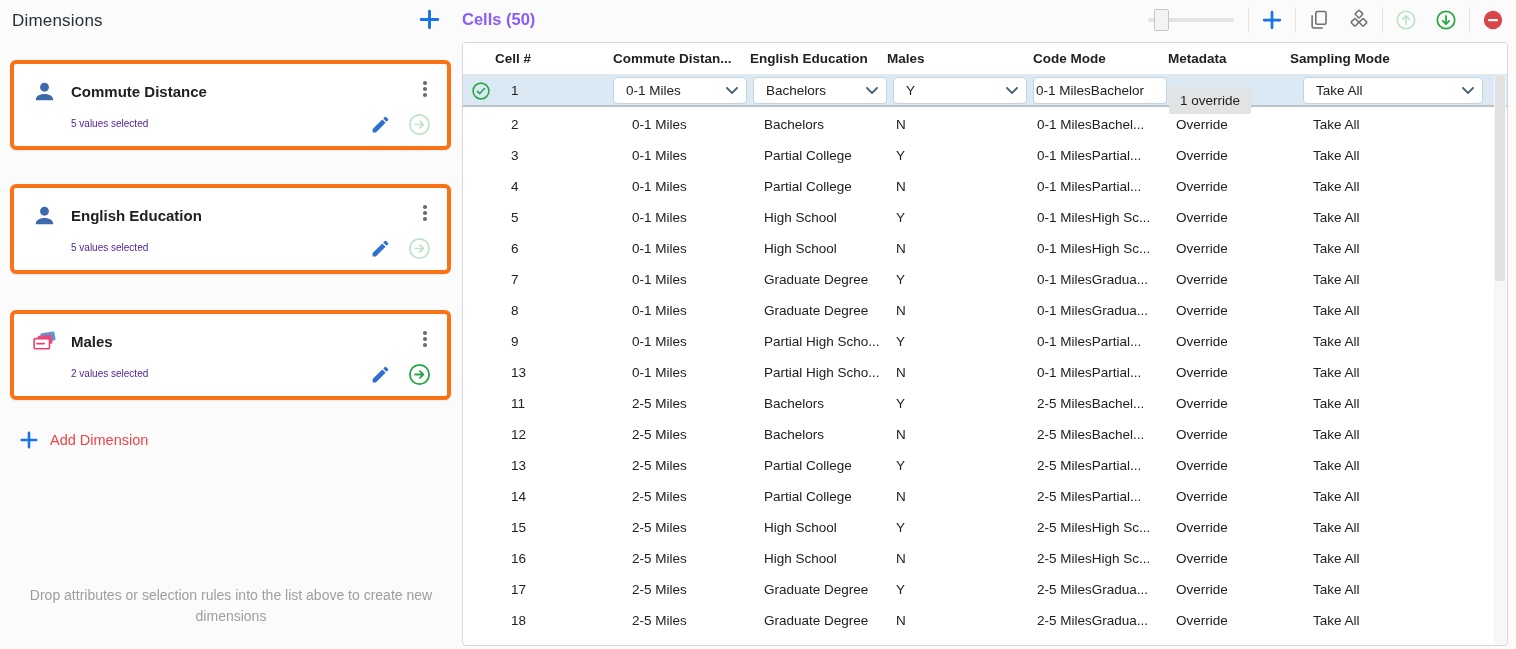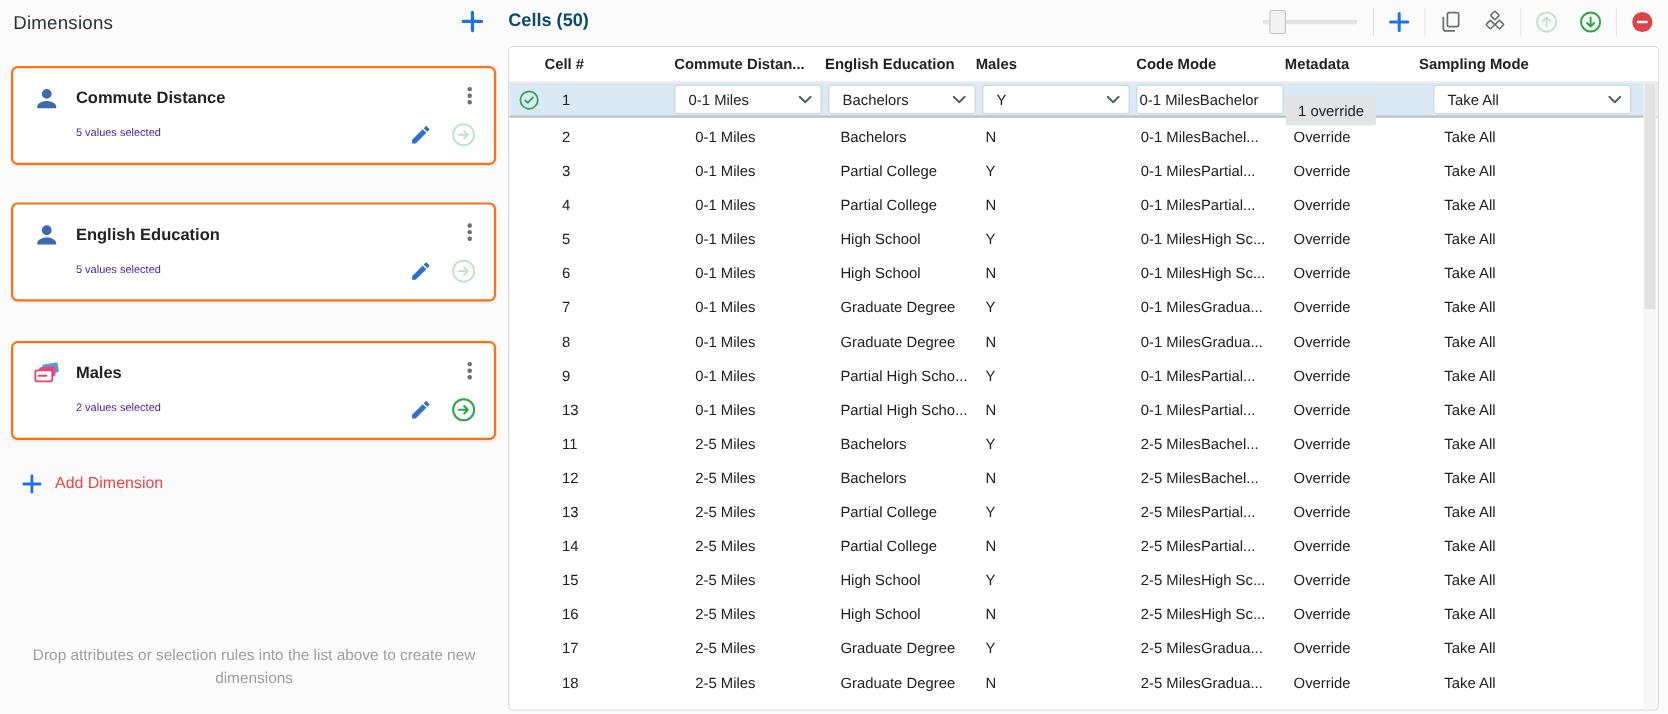--- a/index.html
+++ b/index.html
@@ -8,39 +8,39 @@
     position:relative; overflow:hidden;
     background:#fbfbfb;
     font-family:"Liberation Sans","DejaVu Sans",sans-serif;
     color:#212121;
   }
   
   .lp-title { position:absolute; left:12px; top:11px; font-size:17px; font-weight:400; color:#263238; letter-spacing:.2px;}
   .lp-plus  { position:absolute; left:417px; top:7px; width:25px; height:25px; cursor:pointer;}
   .dim-card {
     position:absolute; left:10px; width:441px; height:90px;
-    background:#fff; border:2px solid #f97316; border-radius:6px;
+    background:#fff; border:4px solid #f97316; border-radius:6px;
     box-shadow:0 1px 2px rgba(0,0,0,.07);
   }
   .dc-icon  { position:absolute; left:18px; top:15px; width:25px; height:25px;}
   .dc-title { position:absolute; left:57px; top:19px; font-size:15px; font-weight:700; color:#212121;}
   .dc-kebab { position:absolute; right:11px; top:12px; width:22px; height:26px; display:flex; flex-direction:column; align-items:center; justify-content:center; gap:2.6px; cursor:pointer;}
   .dc-kebab i { width:3.6px; height:3.6px; border-radius:50%; background:#6e6e6e; }
   .dc-sub   { position:absolute; left:57px; top:54px; font-size:10px; color:#4c1d95;}
   .dc-pencil{ position:absolute; right:56px; top:50px; width:21px; height:21px; cursor:pointer;}
   .dc-go    { position:absolute; right:16px; top:49px; width:23px; height:23px; cursor:pointer;}
   .add-dim  { position:absolute; left:18px; top:429px; display:flex; align-items:center; gap:10px; cursor:pointer;}
   .add-dim svg { width:22px; height:22px; }
   .add-dim span { font-size:14.5px; color:#ef4444; }
   .drop-hint{
     position:absolute; left:12px; top:585px; width:438px;
     text-align:center; font-size:14px; line-height:21px; color:#9e9ea2;
   }
   
-  .cells-title { position:absolute; left:462px; top:10px; font-size:16.5px; font-weight:700; color:#0c4a6e;}
+  .cells-title { position:absolute; left:462px; top:10px; font-size:16.5px; font-weight:700; color:#8b5cf6;}
   .toolbar { position:absolute; top:5px; right:12px; height:30px; display:flex; align-items:center; }
   .tb-div  { width:1px; height:26px; background:#e4e4e4; margin:0 12px; }
   .tb-ic   { width:22px; height:22px; display:block; cursor:pointer; }
   .tb-gap  { width:18px; }
   .slider  { position:relative; width:86px; height:24px; margin-right:2px; }
   .slider .track { position:absolute; left:0; top:10px; width:86px; height:4px; background:#e3e3e3; border-radius:2px;}
   .slider .handle{ position:absolute; left:6px; top:1px; width:15px; height:22px; background:#f3f3f3; border:1px solid #c6c6c6; border-radius:2px; cursor:pointer;}
   
   .table-panel{
     position:absolute; left:462px; top:42px; width:1046px; height:604px;

